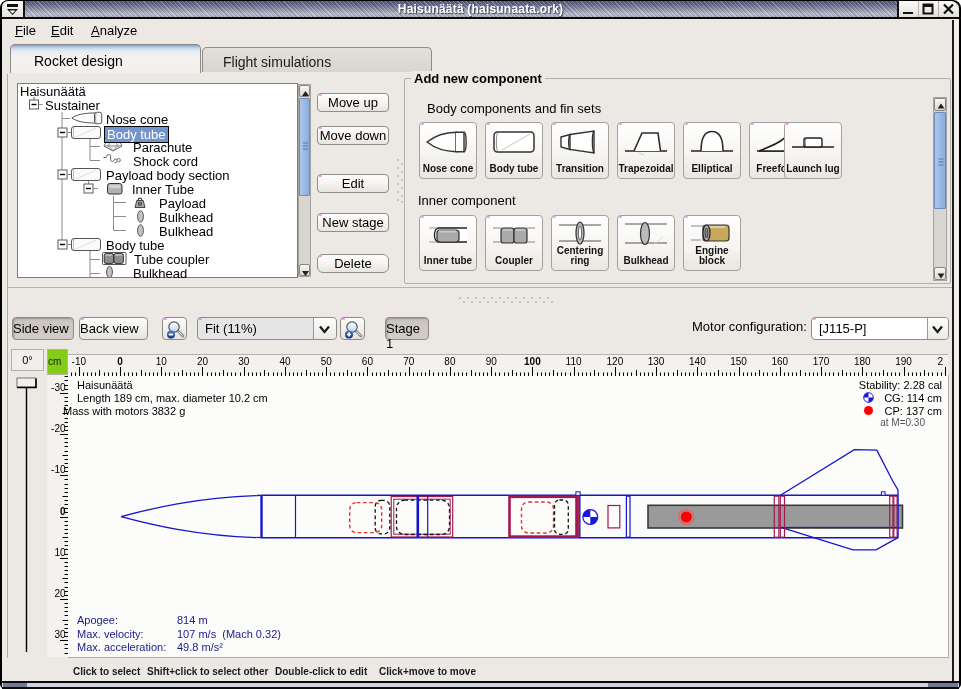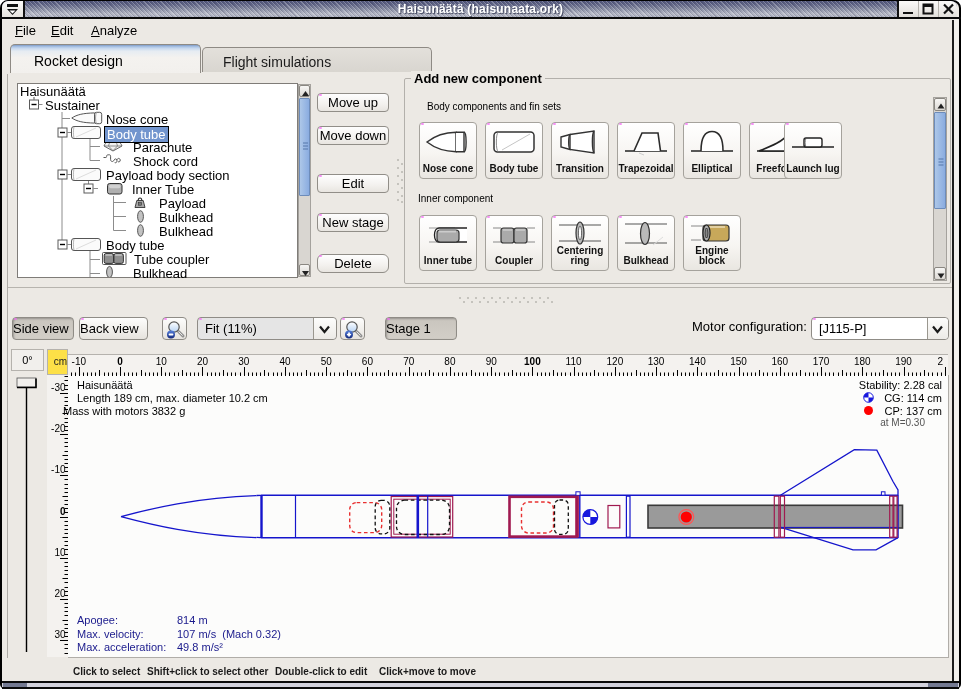--- a/index.html
+++ b/index.html
@@ -44,38 +44,38 @@
 .sbthumb { position:absolute; background:linear-gradient(90deg,#adc7e8,#8aace0); border:1px solid #6d8cba; border-radius:1px; }
 .treerow { position:absolute; font-size:13px; white-space:nowrap; color:#000; }
 
 
 .btn { position:absolute; background:linear-gradient(#fefefe,#f3f1ee 60%,#e8e5e0); border:1px solid #918e88; border-radius:4px;
   font-size:13px; color:#000; text-align:center; }
 
 
 #groupbox { left:404px; top:78px; width:547px; height:206px; border:1px solid #b3b0ab; border-radius:2px; }
 #grouptitle { left:411px; top:71px; font-size:13px; font-weight:bold; background:#ece9e4; padding:0 3px; }
-.complabel { position:absolute; font-size:10px; }
+.complabel { position:absolute; font-size:13px; }
 .compbtn { position:absolute; width:58px; height:57px; background:linear-gradient(#ffffff,#f7f5f2 55%,#e9e6e1); border:1px solid #a5a29c; border-radius:4px; }
 .compbtn .lbl { position:absolute; left:0; right:0; bottom:4px; text-align:center; font-size:10px; font-weight:bold; color:#111; line-height:10px; }
 .compbtn svg { position:absolute; left:50%; transform:translateX(-50%); top:3px; }
 
 
 .tbtn { position:absolute; top:317px; height:23px; background:linear-gradient(#fdfdfc,#f0eeea 60%,#e6e3de); border:1px solid #8f8c86; border-radius:4px; font-size:13px; }
 .tbtn.pressed { background:linear-gradient(#c9c5be,#d2cec7); box-shadow:inset 1px 1px 2px rgba(0,0,0,0.25); }
 .tbtn .t { position:absolute; width:100%; top:3px; }
 
 .btn::after, .compbtn::after, .tbtn::after {
   content:''; position:absolute; left:1px; top:0px; width:3px; height:2px;
   background:rgba(244,112,244,0.75); border-radius:1px; }
 
 #canvas { left:68px; top:375px; width:881px; height:283px; background:#fcfcfb; border-right:1px solid #b0ada8; border-bottom:1px solid #b0ada8; }
 #hruler { left:68px; top:354px; width:880px; height:21px; background:#f4f2ef; border-top:1px solid #b5b2ad; }
 #vruler { left:47px; top:375px; width:21px; height:282px; background:#f4f2ef; }
-#cmcell { left:47px; top:349px; width:21px; height:26px; background:#fde047; border:1px solid #b5b2ad; font-size:10px; text-align:right; line-height:24px; color:#222; }
+#cmcell { left:47px; top:349px; width:21px; height:26px; background:#84cc16; border:1px solid #b5b2ad; font-size:10px; text-align:left; line-height:24px; color:#222; }
 #degcell { left:11px; top:349px; width:33px; height:22px; background:#f1efec; border:1px solid #b5b2ad; font-size:11px; text-align:center; line-height:20px; }
 
 .ctext { position:absolute; font-size:11px; color:#000; }
 .cblue { color:#1a1a8c; }
 .statustext { position:absolute; top:666px; font-size:10px; font-weight:bold; color:#1a1a1a; }
 
 #botbar { left:2px; top:681px; width:957px; height:8px; background:#d2d2dc; border-top:2px solid #0a0a0a; border-bottom:2px solid #0a0a0a; }
 #botl { left:3px; top:683px; width:24px; height:4px; background:#747a92; }
 #botr { left:928px; top:683px; width:30px; height:4px; background:#747a92; }
 </style>
@@ -465,21 +465,21 @@
 <div class="tbtn" style="left:340px; width:25px;">
     <svg style="position:absolute;left:1px;top:1px;" width="23" height="21" viewBox="0 0 23 21">
 <path d="M14.5 12.5 L19 17" stroke="#909090" stroke-width="3" stroke-linecap="round"></path>
       <path d="M14.5 12.5 L18.6 16.6" stroke="#e8e8e8" stroke-width="1"></path>
 <circle cx="10" cy="8" r="5.2" fill="url(#lens1)" stroke="#555" stroke-width="1.2"></circle>
 <circle cx="7" cy="15.5" r="4" fill="url(#bad1)"></circle>
       <rect x="4.8" y="14.7" width="4.4" height="1.7" rx="0.8" fill="#fff"></rect>
       <rect x="6.2" y="13.3" width="1.7" height="4.4" rx="0.8" fill="#fff"></rect>
 </svg>
   </div>
-<div class="tbtn pressed" style="left:385px; width:72px;">
+<div class="tbtn pressed" style="left:385px; width:44px;">
     <span class="t">Stage 1</span>
   </div>
 <div class="abs" style="left:692px; top:319px; font-size:13px;">Motor configuration:</div>
 <div class="tbtn" style="left:811px; width:138px; background:#fff;">
   <span class="t" style="text-align:left; left:7px;">[J115-P]</span>
   <div style="position:absolute; right:0; top:0; width:21px; height:21px; background:linear-gradient(#fdfdfc,#eceae6); border-left:1px solid #9a978f; border-radius:0 4px 4px 0;"></div>
   <svg style="position:absolute; right:4px; top:7px;" width="13" height="9">
       <path d="M2 1.5 L6.5 7 L11 1.5" fill="none" stroke="#1a1a1a" stroke-width="2.2"></path>
     </svg>
 </div>

